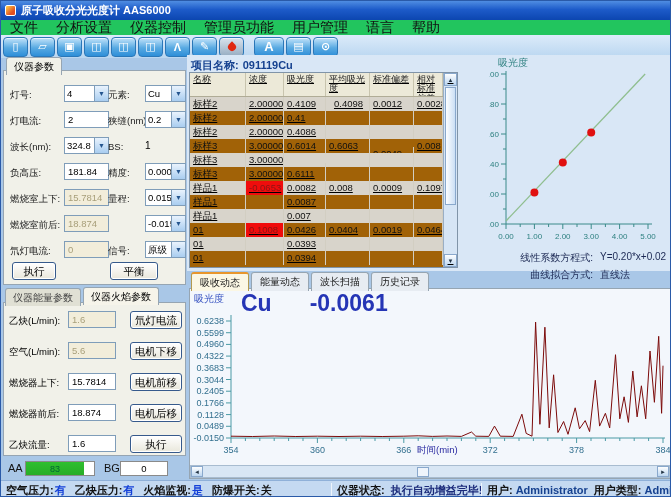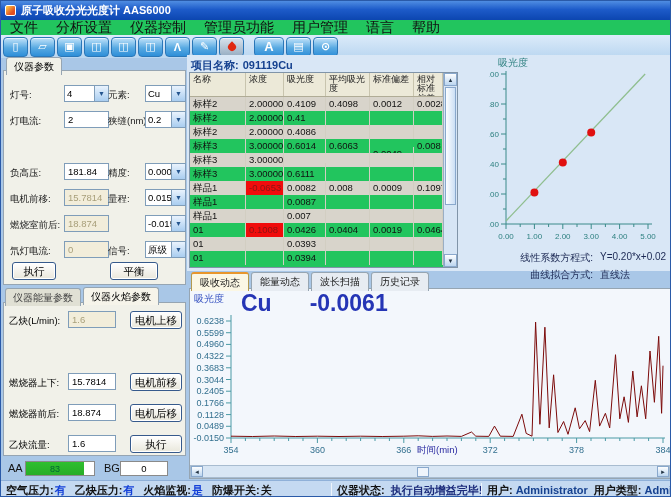--- a/index.html
+++ b/index.html
@@ -59,22 +59,22 @@
   .small-lb{position:absolute;font-size:11px;color:#111;}
   #aa-bar{position:absolute;left:24px;top:460px;width:70px;height:15px;border:1px solid #8a8a8a;background:#fff;}
   #aa-fill{height:100%;width:85%;background:linear-gradient(#61d961,#27ad27);
     font-size:9px;color:#073;display:flex;align-items:center;justify-content:center;color:#063;}
   #bg-box{position:absolute;left:119px;top:460px;width:48px;height:15px;border:1px solid #8a8a8a;
     background:#fff;font-size:9.5px;text-align:center;line-height:14px;}
   
   .top-region{position:absolute;left:186px;top:54px;width:485px;height:216px;background:#d9e7f6;}
   #project-line{position:absolute;left:190px;top:57px;font-size:11px;font-weight:bold;color:#15418f;}
   #project-line span{margin-right:4px;}
-  #res-table{position:absolute;left:188px;top:71px;width:269px;height:196px;background:#22c55e;
-    border:1px solid #8094a8;display:flex;}
+  #res-table{position:absolute;left:188px;top:71px;width:269px;height:196px;background:#a16207;
+    border:1px solid #8094a8;display:flex;text-decoration:underline;}
   .t-cols{flex:1;overflow:hidden;}
   .t-head{display:flex;height:24px;background:#ece9d8;border-bottom:1px solid #b0ac96;}
   .t-hcell{font-size:9px;line-height:1.05;padding:2px 1px 0 3px;border-right:1px solid #c8c4ae;
     color:#222;overflow:hidden;}
   .t-row{display:flex;height:14px;}
   .t-row.alt{background:#d8d4cb;}
   .t-cell{font-size:9.5px;padding:1px 1px 0 3px;border-right:1px solid #d2cec2;
     white-space:nowrap;overflow:hidden;color:#111;}
   .red-cell{background:#f00c0c;color:#8a1515;}
   .t-sb{width:14px;background:#d6e5f5;border-left:1px solid #9aaec4;display:flex;
@@ -168,31 +168,40 @@
       </div>
       <div class="irow" style="top: 40px;">
         <span class="ilabel">灯电流:</span>
         <div class="inp ictl1">2</div>
         <span class="ilabel2">狭缝(nm):</span>
         <div class="sel ictl2">
           <span class="sel-v">0.2</span>
           <span class="sel-b">▼</span>
         </div>
       </div>
+      <div class="irow" style="top: 66px;">
+        <span class="ilabel">波长(nm):</span>
+        <div class="sel ictl1">
+          <span class="sel-v">324.8</span>
+          <span class="sel-b">▼</span>
+        </div>
+        <span class="ilabel2">BS:</span>
+        <span class="plain ictl2">1</span>
+      </div>
       <div class="irow" style="top: 92px;">
         <span class="ilabel">负高压:</span>
         <div class="inp ictl1">181.84</div>
         <span class="ilabel2">精度:</span>
         <div class="sel ictl2">
           <span class="sel-v">0.0000</span>
           <span class="sel-b">▼</span>
         </div>
       </div>
       <div class="irow" style="top: 118px;">
-        <span class="ilabel">电机前移:</span>
+        <span class="ilabel">燃烧室上下:</span>
         <div class="inp dis ictl1">15.7814</div>
         <span class="ilabel2">量程:</span>
         <div class="sel ictl2">
           <span class="sel-v">0.0150</span>
           <span class="sel-b">▼</span>
         </div>
       </div>
       <div class="irow" style="top: 144px;">
         <span class="ilabel">燃烧室前后:</span>
         <div class="inp dis ictl1">18.874</div>
@@ -213,21 +222,26 @@
       <div class="xp-btn" style="left: 8px; top: 191px; width: 44px;">执行</div>
       <div class="xp-btn" style="left: 106px; top: 191px; width: 48px;">平衡</div>
     </div>
 
   <div class="panel-tab inactive" id="tab-energy">仪器能量参数</div>
   <div class="panel-tab" id="tab-flame">仪器火焰参数</div>
   <div class="panel" id="panel-flame">
       <div class="frow" style="top: 8px;">
         <span class="flabel">乙炔(L/min):</span>
         <div class="inp finp dis">1.6</div>
-        <div class="xp-btn fbtn">电机上移</div>
+        <div class="xp-btn fbtn">氘灯电流</div>
+      </div>
+      <div class="frow" style="top: 39px;">
+        <span class="flabel">空气(L/min):</span>
+        <div class="inp finp dis">5.6</div>
+        <div class="xp-btn fbtn">电机下移</div>
       </div>
       <div class="frow" style="top: 70px;">
         <span class="flabel">燃烧器上下:</span>
         <div class="inp finp">15.7814</div>
         <div class="xp-btn fbtn">电机前移</div>
       </div>
       <div class="frow" style="top: 101px;">
         <span class="flabel">燃烧器前后:</span>
         <div class="inp finp">18.874</div>
         <div class="xp-btn fbtn">电机后移</div>
@@ -257,21 +271,21 @@
           <div class="t-hcell" style="flex: 0 0 38px;">浓度</div>
           <div class="t-hcell" style="flex: 0 0 42px;">吸光度</div>
           <div class="t-hcell" style="flex: 0 0 44px;">平均吸光度</div>
           <div class="t-hcell" style="flex: 0 0 44px;">标准偏差</div>
           <div class="t-hcell" style="flex: 1 1 0%;">相对标准偏差</div>
         </div>
         <div class="t-row alt">
           <div class="t-cell" style="flex: 0 0 56px;">标样2</div>
           <div class="t-cell" style="flex: 0 0 38px;">2.00000</div>
           <div class="t-cell" style="flex: 0 0 42px;">0.4109</div>
-          <div class="t-cell" style="flex: 0 0 44px;">0.4098</div>
+          <div class="t-cell" style="flex: 0 0 44px; text-align: center;">0.4098</div>
           <div class="t-cell" style="flex: 0 0 44px;">0.0012</div>
           <div class="t-cell" style="flex: 1 1 0%;">0.0028</div>
         </div>
         <div class="t-row">
           <div class="t-cell" style="flex: 0 0 56px;">标样2</div>
           <div class="t-cell" style="flex: 0 0 38px;">2.00000</div>
           <div class="t-cell" style="flex: 0 0 42px;">0.41</div>
           <div class="t-cell" style="flex: 0 0 44px;"></div>
           <div class="t-cell" style="flex: 0 0 44px;"></div>
           <div class="t-cell" style="flex: 1 1 0%;"></div>

